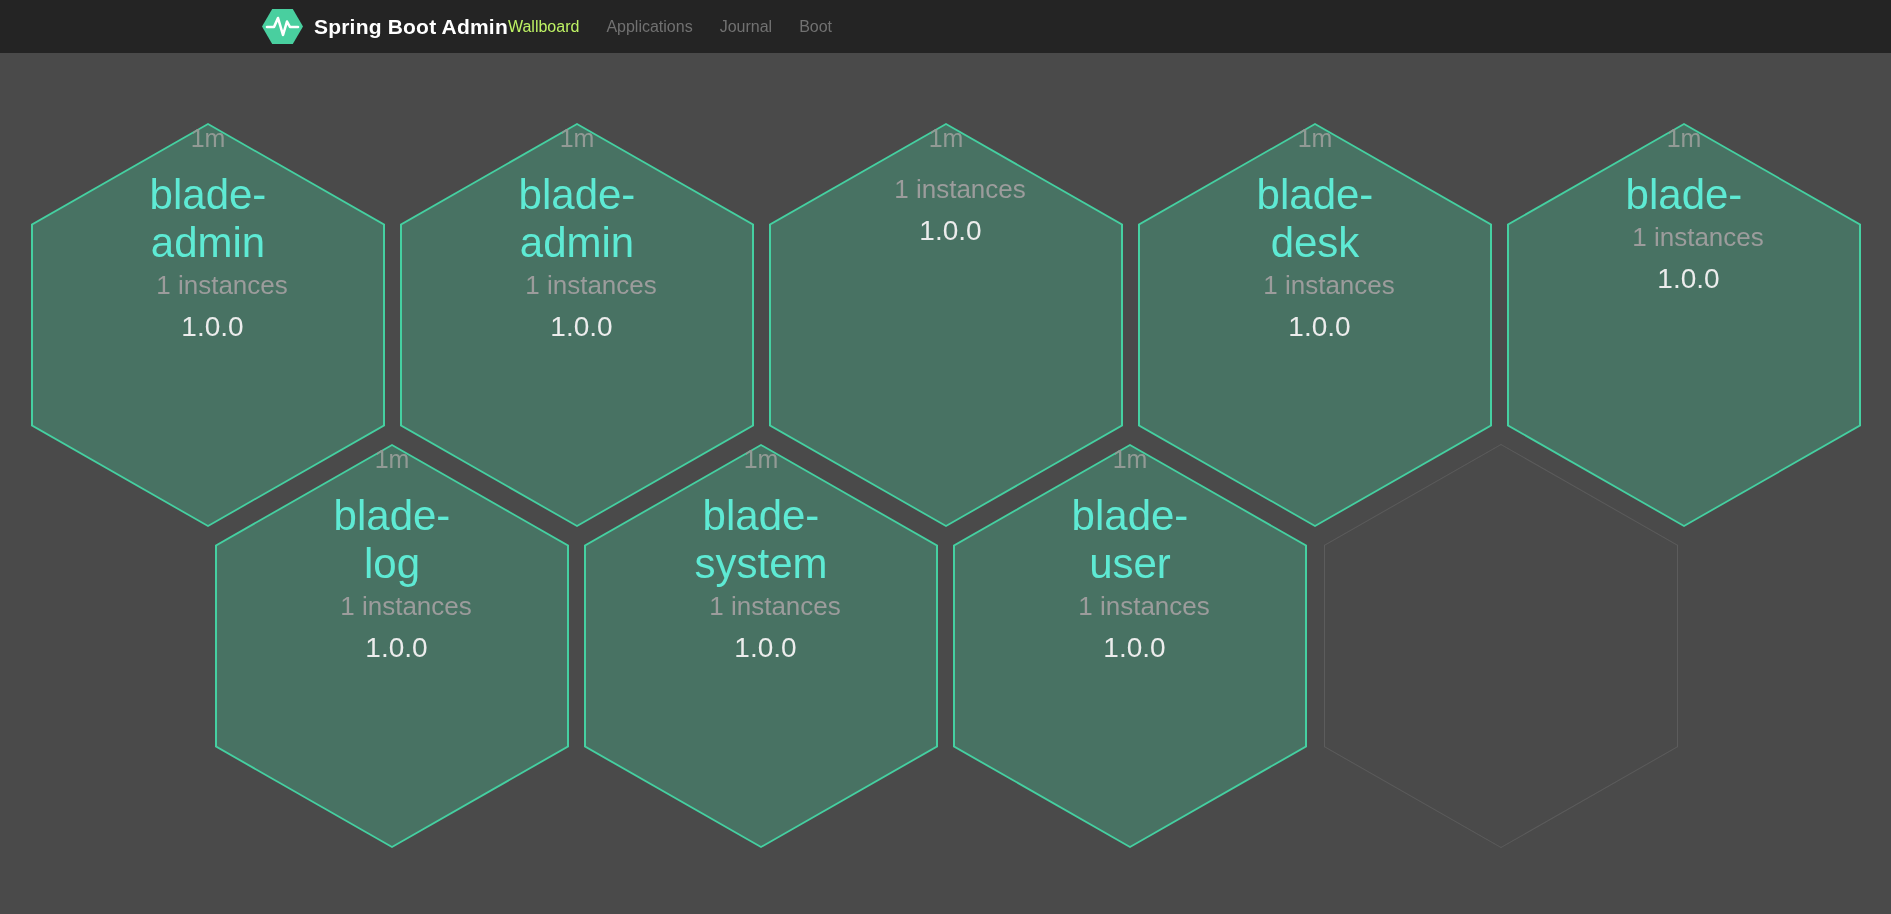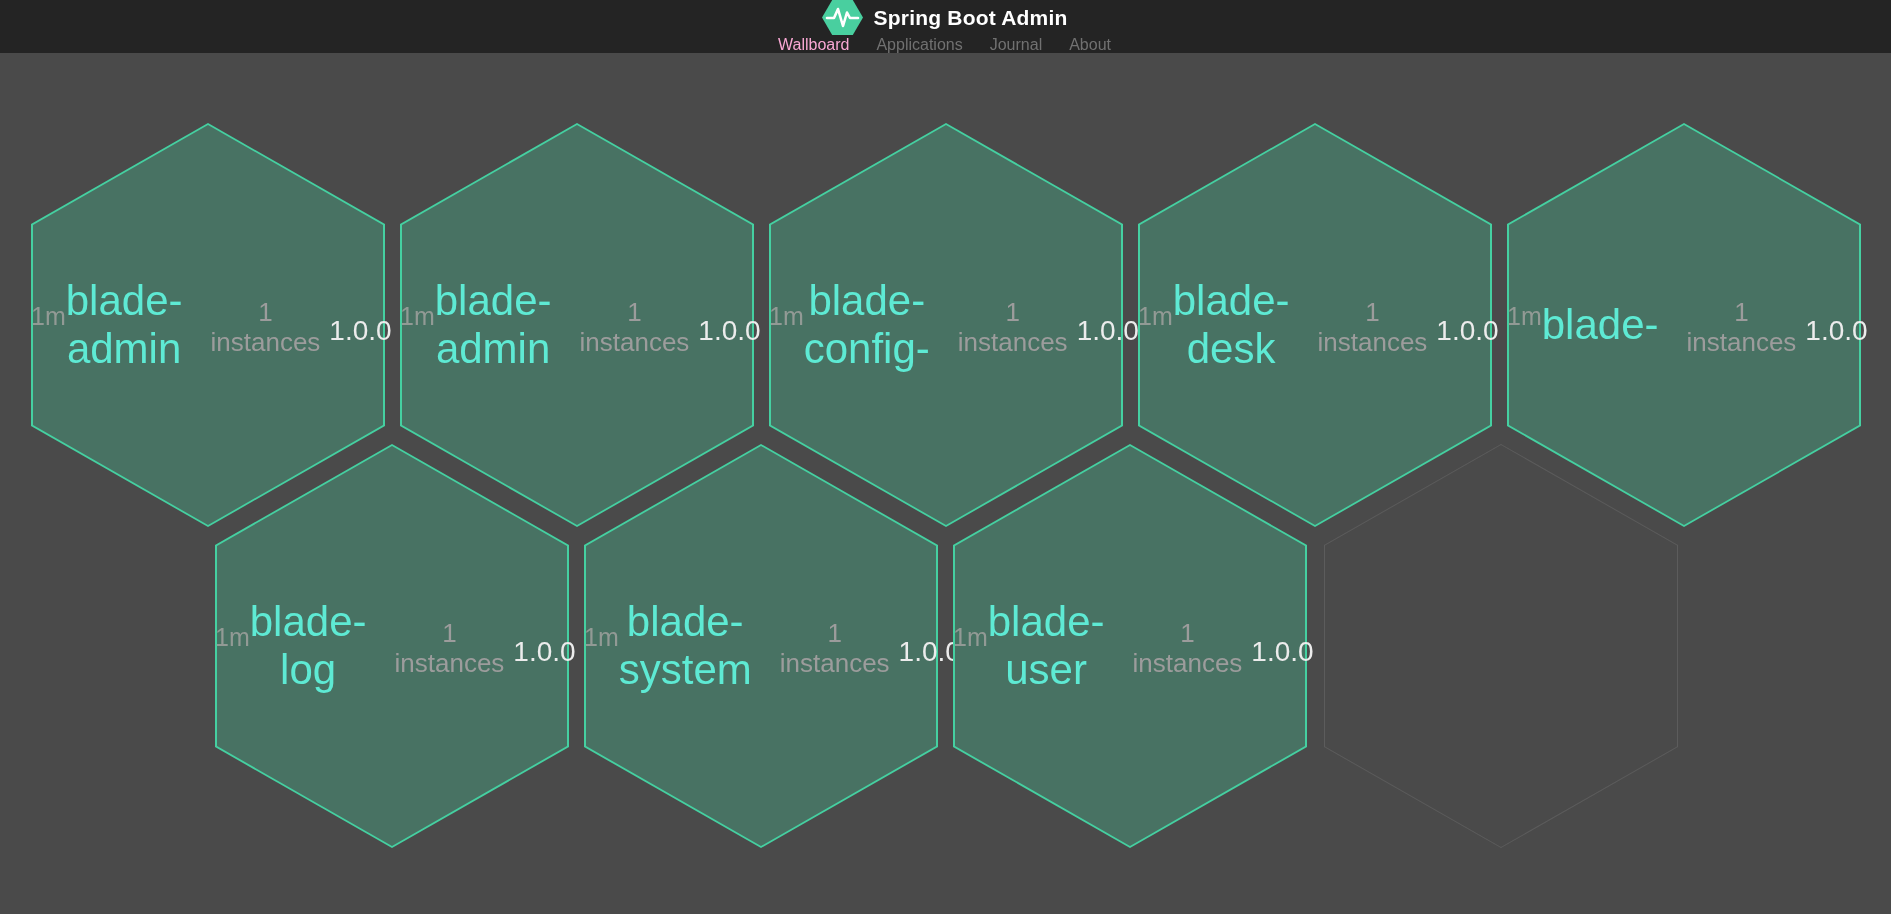--- a/index.html
+++ b/index.html
@@ -16,38 +16,38 @@
   }
 
   
   .navbar{
     position:relative;
     width:100%;height:53px;
     background:var(--navbar-bg);
   }
   .nav-inner{
     position:absolute;left:262px;right:264px;top:0;bottom:0;
-    display:flex;align-items:center;justify-content:center;flex-direction:column;
+    display:flex;align-items:center;justify-content:flex-start;
   }
   .brand{
     display:flex;align-items:center;gap:11px;
     cursor:pointer;text-decoration:none;
   }
   .brand-title{
     color:#ffffff;font-size:21px;font-weight:700;letter-spacing:.2px;
     white-space:nowrap;
   }
   .nav-links{
     display:flex;align-items:center;gap:27px;list-style:none;
   }
   .nav-links a{
     color:#717171;font-size:16px;text-decoration:none;cursor:pointer;
     white-space:nowrap;
   }
-  .nav-links a.active{color:#f9a8d4;font-weight:500;}
+  .nav-links a.active{color:#bef264;font-weight:500;}
 
   
   .stage{
     position:relative;width:1891px;height:861px;
   }
   .hex{
     position:absolute;width:354px;height:404px;cursor:pointer;
   }
   .hex-border,.hex-fill{
     clip-path:polygon(50% 0%,100% 25%,100% 75%,50% 100%,0% 75%,0% 25%);
@@ -57,21 +57,21 @@
   }
   .hex-fill{
     position:absolute;inset:2px;background:var(--hex-fill);
   }
   .hex.empty{cursor:default;}
   .hex.empty .hex-border{background:#5c5c5c;}
   .hex.empty .hex-fill{inset:1px;background:var(--page-bg);}
 
   .hex-content{
     position:absolute;inset:0;
-    display:flex;flex-direction:row;align-items:center;justify-content:space-between;
+    display:flex;flex-direction:column;align-items:center;justify-content:flex-start;
     text-align:center;
   }
   .time{
     font-size:25px;line-height:30px;color:#929a95;margin-bottom:18px;
   }
   .name{
     font-size:42px;line-height:48px;color:#5eead4;font-weight:400;
   }
   .name span{display:block;}
   .instances{
@@ -90,21 +90,21 @@
       <svg width="41" height="37" viewBox="0 0 41 37">
         <polygon points="0,18.5 10.2,1 30.8,1 41,18.5 30.8,36 10.2,36" fill="#49cf9f"></polygon>
         <polyline points="5,19 12,19 16,10 21,27 25,13.5 28,19 36,19" fill="none" stroke="#ffffff" stroke-width="2.6" stroke-linecap="round" stroke-linejoin="round"></polyline>
       </svg>
       <span class="brand-title">Spring Boot Admin</span>
     </a>
     <nav class="nav-links">
       <a class="active">Wallboard</a>
       <a>Applications</a>
       <a>Journal</a>
-      <a>About</a>
+      <a>Boot</a>
     </nav>
   </div>
 </header>
 
 <main class="stage">
 
   <div class="hex" style="left:31px;top:70px">
     <div class="hex-border"></div>
     <div class="hex-fill"></div>
     <div class="hex-content">
@@ -131,21 +131,20 @@
       <div class="version">1.0.0</div>
     </div>
   </div>
 
   <div class="hex" style="left:769px;top:70px">
     <div class="hex-border"></div>
     <div class="hex-fill"></div>
     <div class="hex-content">
       <div class="time">1m</div>
       <div class="name">
-        <span>blade-config-</span>
       </div>
       <div class="instances">1 instances</div>
       <div class="version">1.0.0</div>
     </div>
   </div>
 
   <div class="hex" style="left:1138px;top:70px">
     <div class="hex-border"></div>
     <div class="hex-fill"></div>
     <div class="hex-content">

